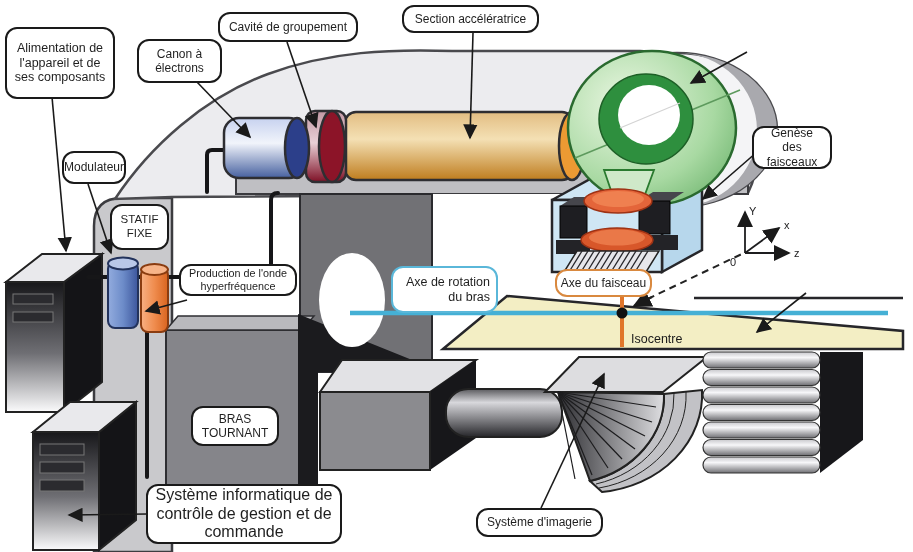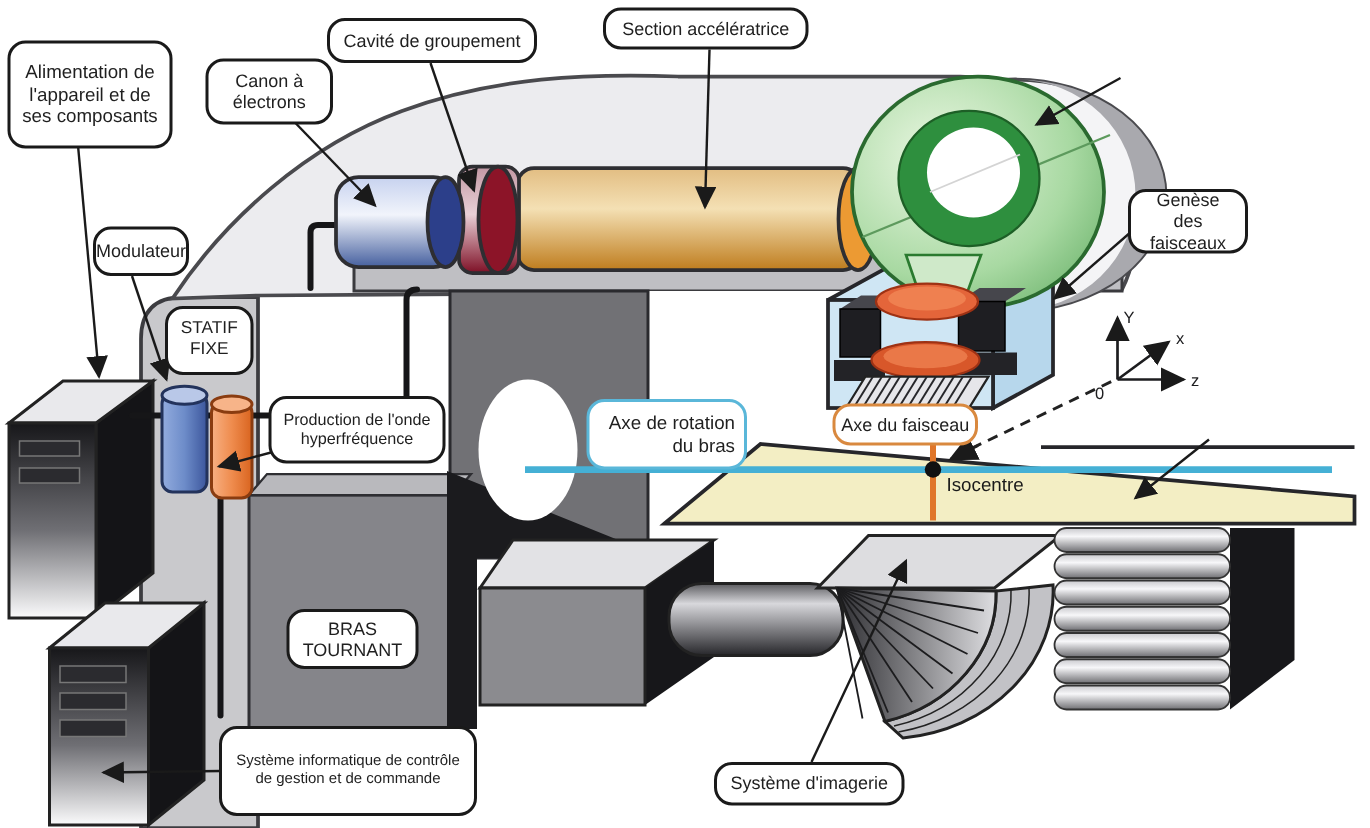--- a/index.html
+++ b/index.html
@@ -7,21 +7,21 @@
          font-family:"Liberation Sans",sans-serif;}
   .stage svg{position:absolute;left:0;top:0;}
   .lbl{position:absolute;box-sizing:border-box;background:#fff;
        border:2.5px solid var(--label-border,#1a1a1a);border-radius:12px;
        color:#1f1f1f;font-size:12px;line-height:1.18;text-align:center;
        display:flex;align-items:center;justify-content:center;padding:3px 6px;}
   .lbl.nowrap{white-space:nowrap;}
   .lbl.blue{border-color:var(--rotation-label-border,#5ab7d9);
             text-align:right;justify-content:flex-start;padding-left:9px;}
   .lbl.orange{border-color:var(--beam-label-border,#d9893f);margin-left:36px;}
-  .plain{position:absolute;color:#1a1a1a;font-size:12.5px;white-space:nowrap;}
+  .plain{position:absolute;color:#1a1a1a;font-size:12.5px;white-space:nowrap;margin-top:16px;}
   .sig{position:absolute;left:846px;top:506px;font-family:"DejaVu Serif",serif;
        font-style:italic;color:#8a8a8a;font-size:16px;margin-top:48px;}
   .sig sub{font-size:10px;}
   .axtxt{font-family:"Liberation Sans",sans-serif;font-size:11px;fill:#1d1d1f;}
 </style>
 </head>
 <body>
 
 <div class="stage">
 
@@ -268,23 +268,23 @@
 </g>
 </svg>
 
 <div class="lbl" style="left:5px;top:27px;width:110px;height:72px;font-size:12.5px">Alimentation de l'appareil et de ses composants</div>
 <div class="lbl nowrap" style="left:218px;top:12px;width:140px;height:30px">Cavité de groupement</div>
 <div class="lbl" style="left:137px;top:39px;width:85px;height:44px">Canon à électrons</div>
 <div class="lbl nowrap" style="left:402px;top:5px;width:137px;height:28px">Section accélératrice</div>
 <div class="lbl" style="left:752px;top:126px;width:80px;height:43px">Genèse des faisceaux</div>
 <div class="lbl nowrap" style="left:62px;top:151px;width:64px;height:33px">Modulateur</div>
 <div class="lbl" style="left:110px;top:204px;width:59px;height:46px;font-size:11.5px">STATIF FIXE</div>
-<div class="lbl" style="left:179px;top:264px;width:118px;height:45px;font-size:10.8px">Production de l'onde hyperfréquence</div>
+<div class="lbl" style="left:179px;top:264px;width:118px;height:32px;font-size:10.8px">Production de l'onde hyperfréquence</div>
 <div class="lbl blue" style="left:391px;top:266px;width:107px;height:47px;font-size:12.5px">Axe de rotation du bras</div>
 <div class="lbl orange nowrap" style="left:519px;top:269px;width:97px;height:28px">Axe du faisceau</div>
 <div class="plain" style="left:631px;top:316px">Isocentre</div>
 <div class="lbl" style="left:191px;top:406px;width:88px;height:40px">BRAS TOURNANT</div>
-<div class="lbl" style="left:146px;top:484px;width:172px;height:60px;font-size:10px">Système informatique de contrôle de gestion et de commande</div>
+<div class="lbl" style="left:146px;top:484px;width:196px;height:60px;font-size:16px">Système informatique de contrôle de gestion et de commande</div>
 <div class="lbl nowrap" style="left:476px;top:508px;width:127px;height:29px">Système d'imagerie</div>
 
 <div class="sig"><span>J-P</span><sub>05</sub></div>
 
 </div>
 
 </body></html>

